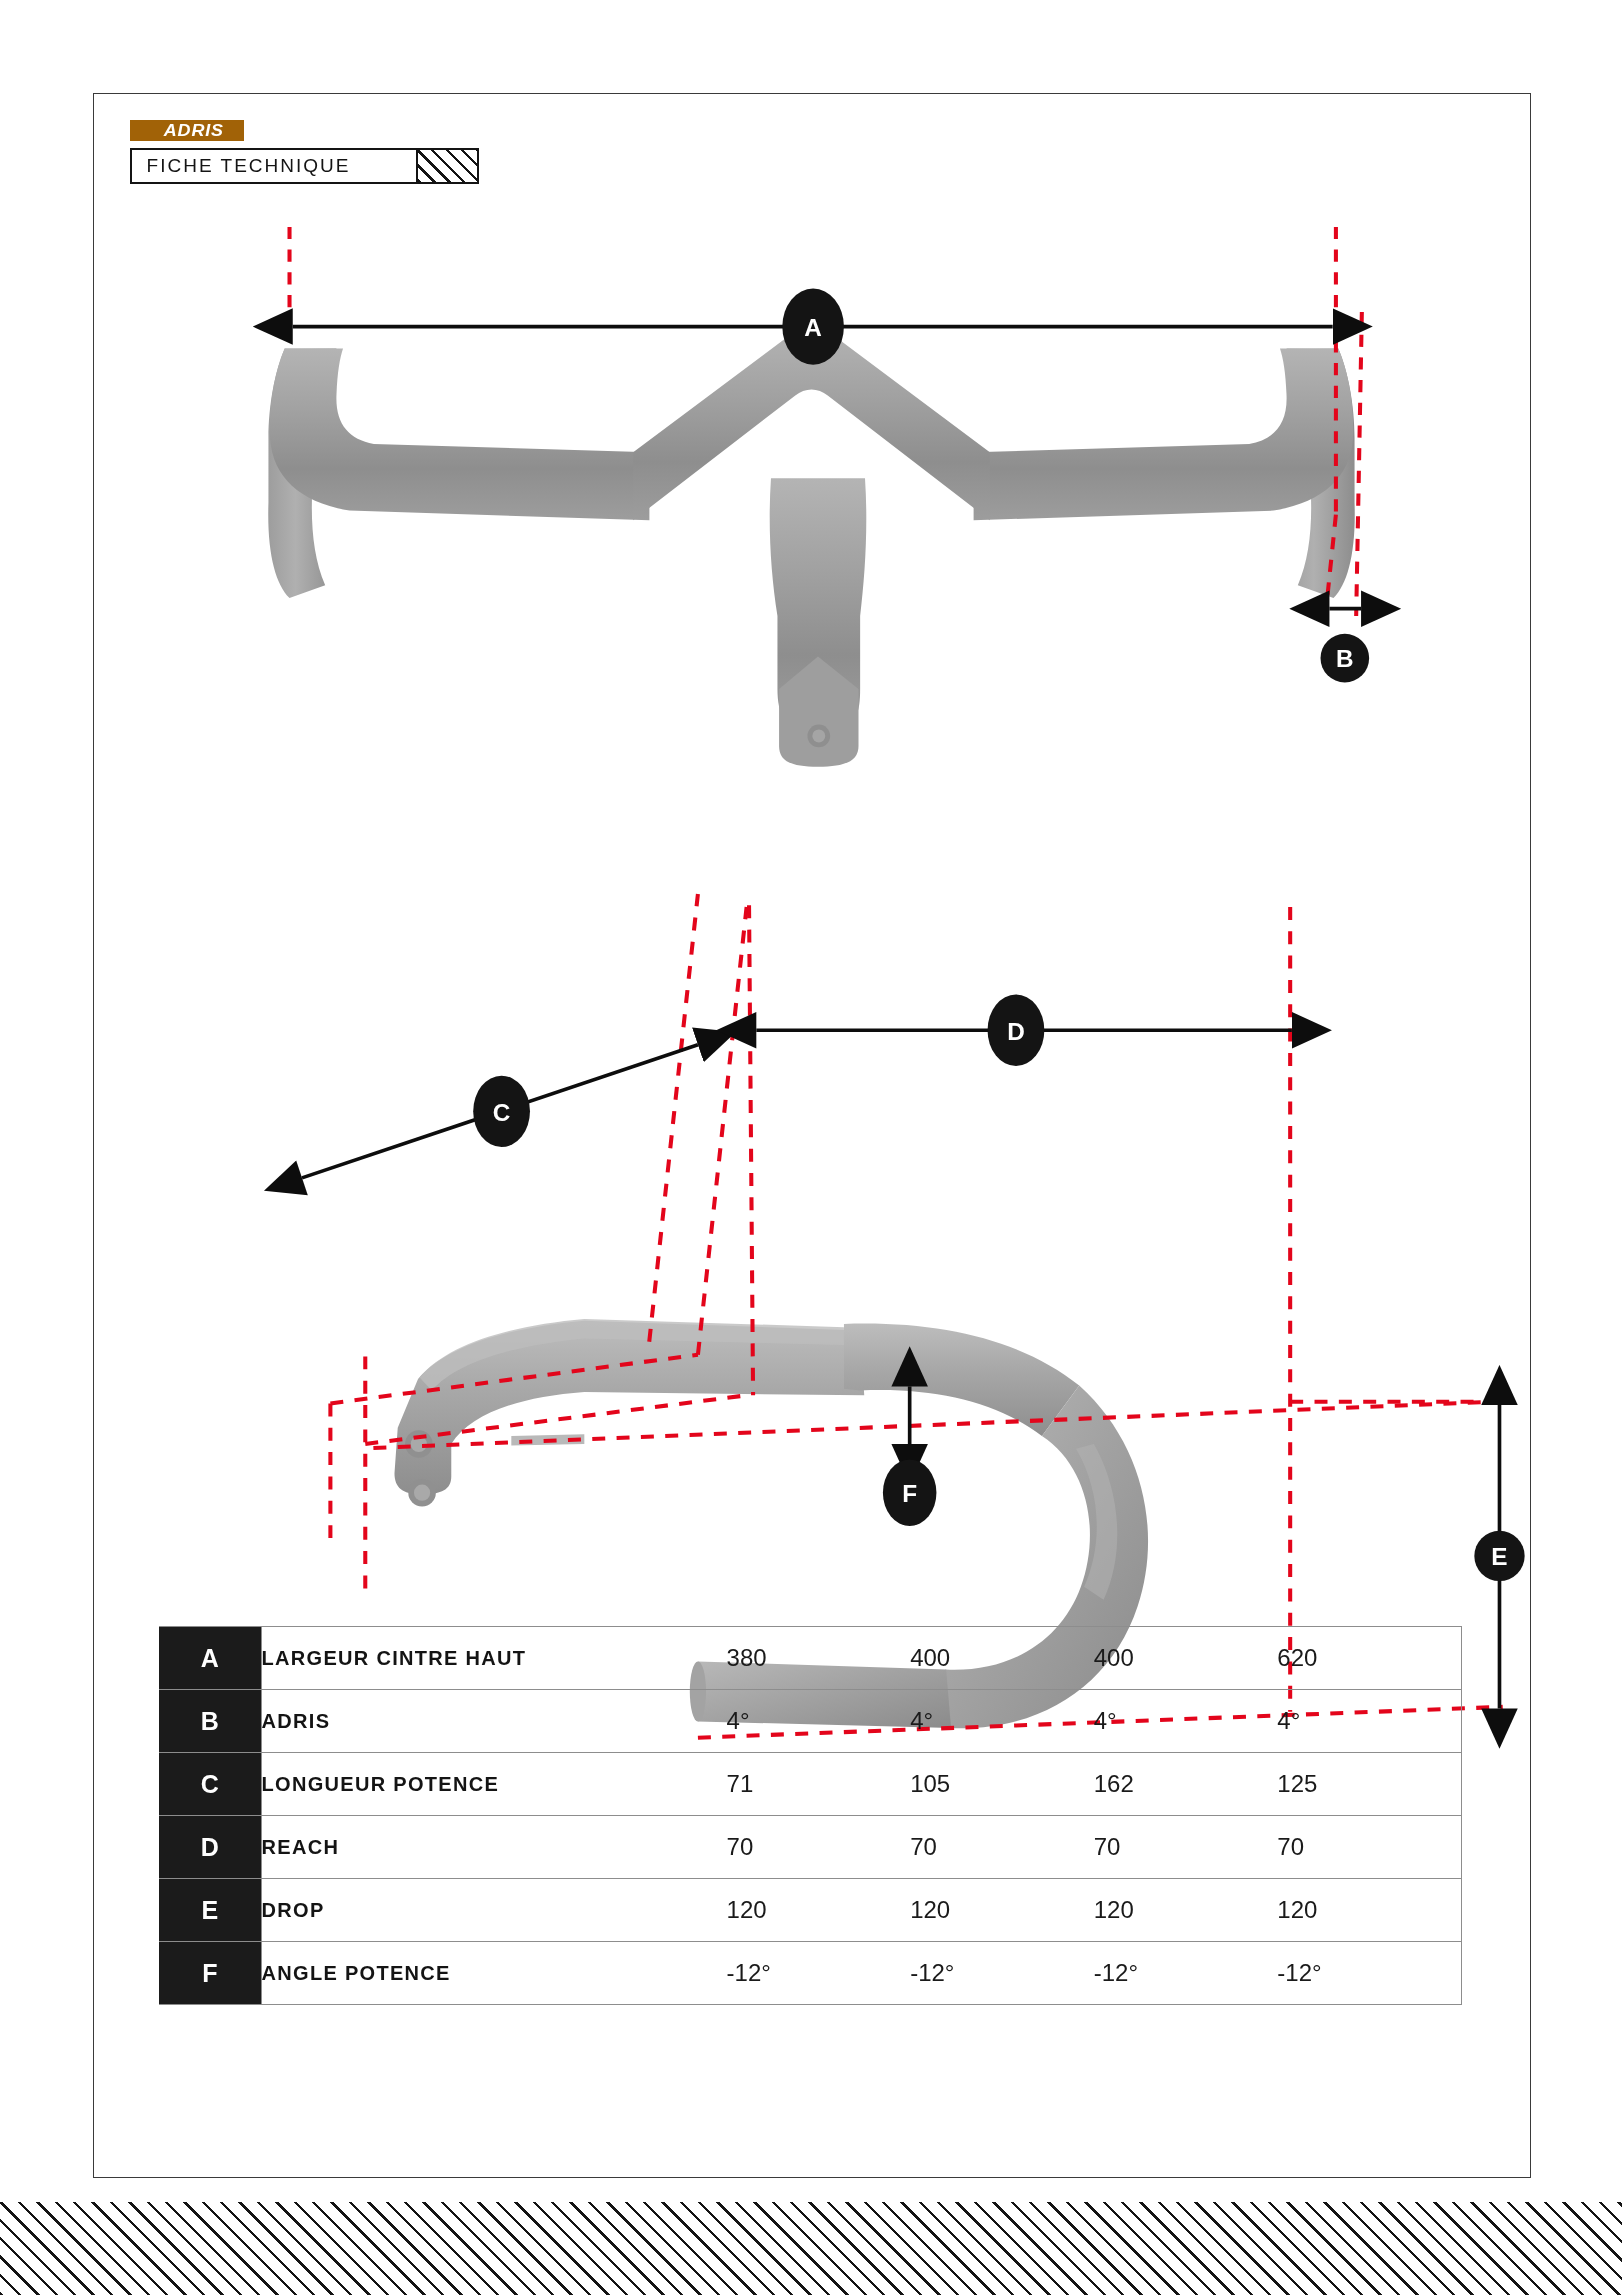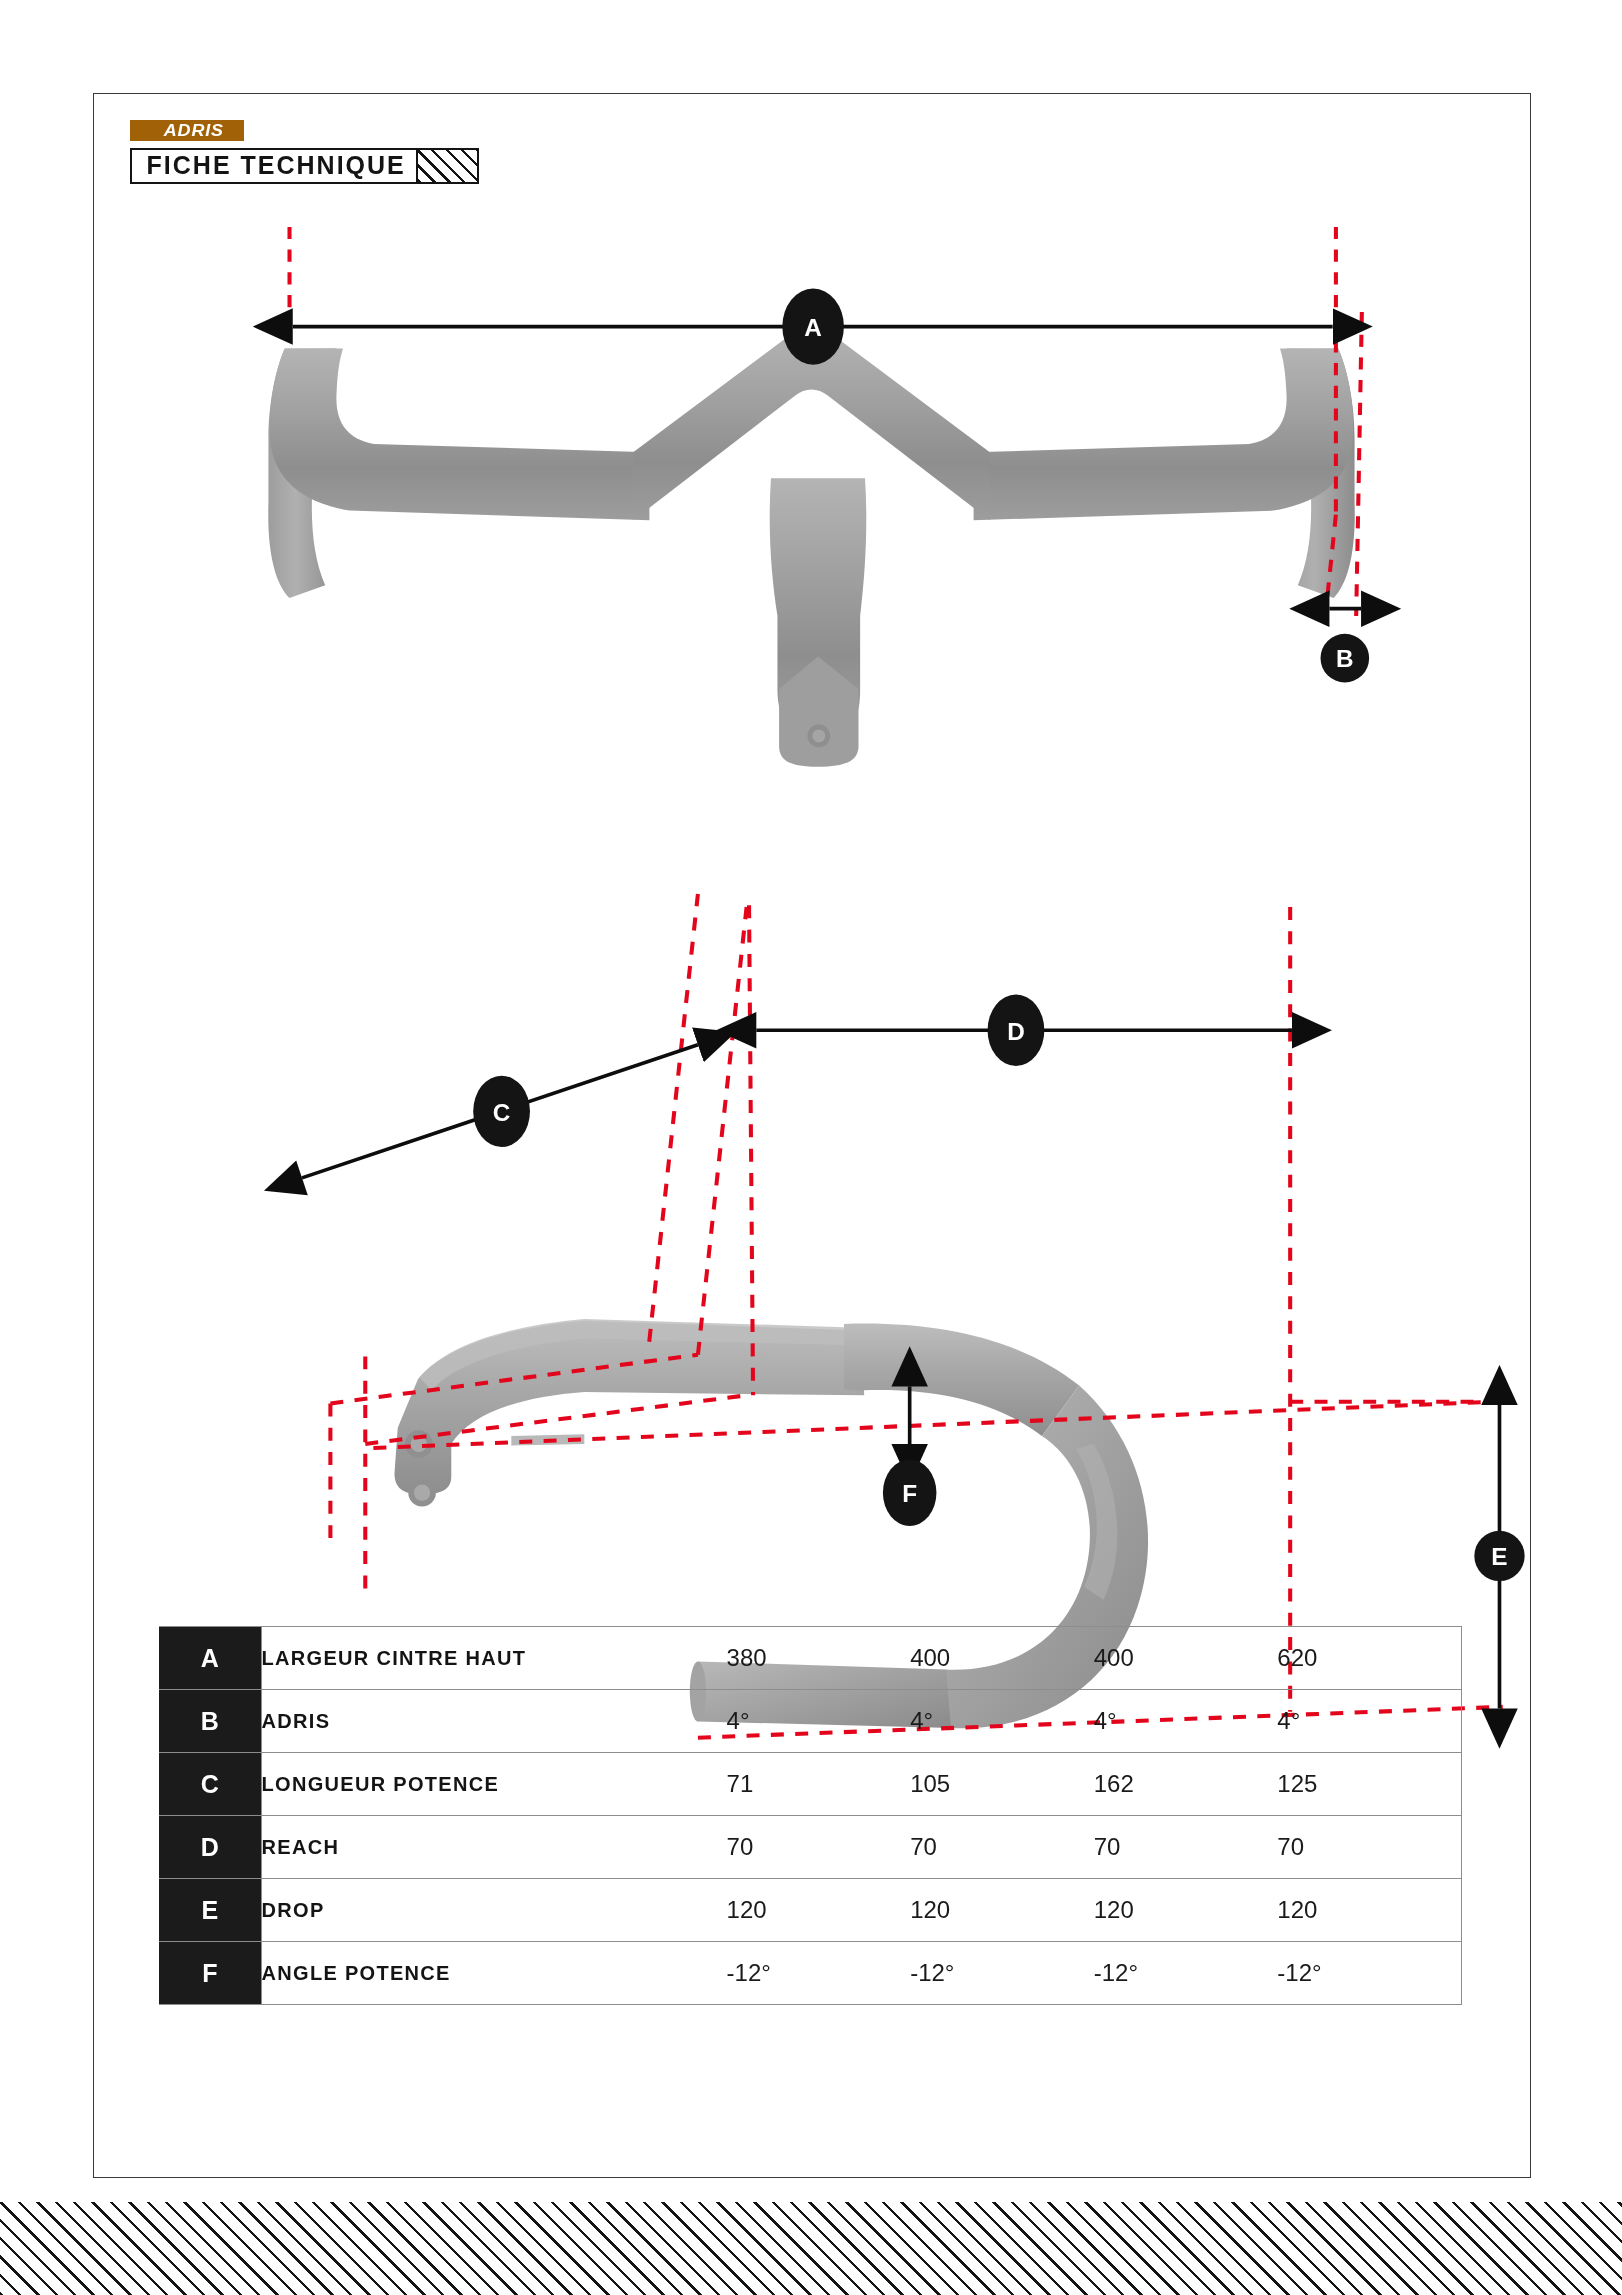--- a/index.html
+++ b/index.html
@@ -8,21 +8,21 @@
   
   #page-frame{position:absolute;left:93px;top:93px;width:1438px;height:2085px;border:1.6px solid #3a3a3a;box-sizing:border-box;background:#fff;}
 
   
   #header{position:absolute;left:130px;top:120px;}
   #logo-box{width:114px;height:21px;background:#a16207;position:relative;overflow:hidden;}
   #logo-text{position:absolute;left:0;top:0;width:114px;height:21px;line-height:21px;text-align:center;color:#fff;
              font-family:"Liberation Sans",sans-serif;font-weight:bold;font-style:italic;font-size:16px;letter-spacing:0.8px;
              transform:scaleX(1.12);transform-origin:left center;}
   #title-box{margin-top:6.5px;width:349px;height:36px;border:2.4px solid #141414;box-sizing:border-box;display:flex;background:#fff;}
-  #title-text{flex:0 0 269px;display:flex;align-items:center;padding-left:14.6px;font-weight:bold;font-size:25px;letter-spacing:2px;color:#141414;}
+  #title-text{flex:0 0 269px;display:flex;align-items:center;padding-left:14.6px;font-weight:normal;font-size:19px;letter-spacing:2px;color:#141414;}
   #title-hatch{flex:1;border-left:2.4px solid #141414;
       background-image:repeating-linear-gradient(45deg,#141414 0px,#141414 2.4px,#ffffff 2.4px,#ffffff 10.5px);}
 
   
   .diagram{position:absolute;}
   #top-view{left:130px;top:235px;width:1363px;height:616px;}
   #side-view{left:130px;top:876px;width:1363px;height:706px;}
   svg{display:block;overflow:visible;}
 
   .badge-circle{fill:#141414;}

